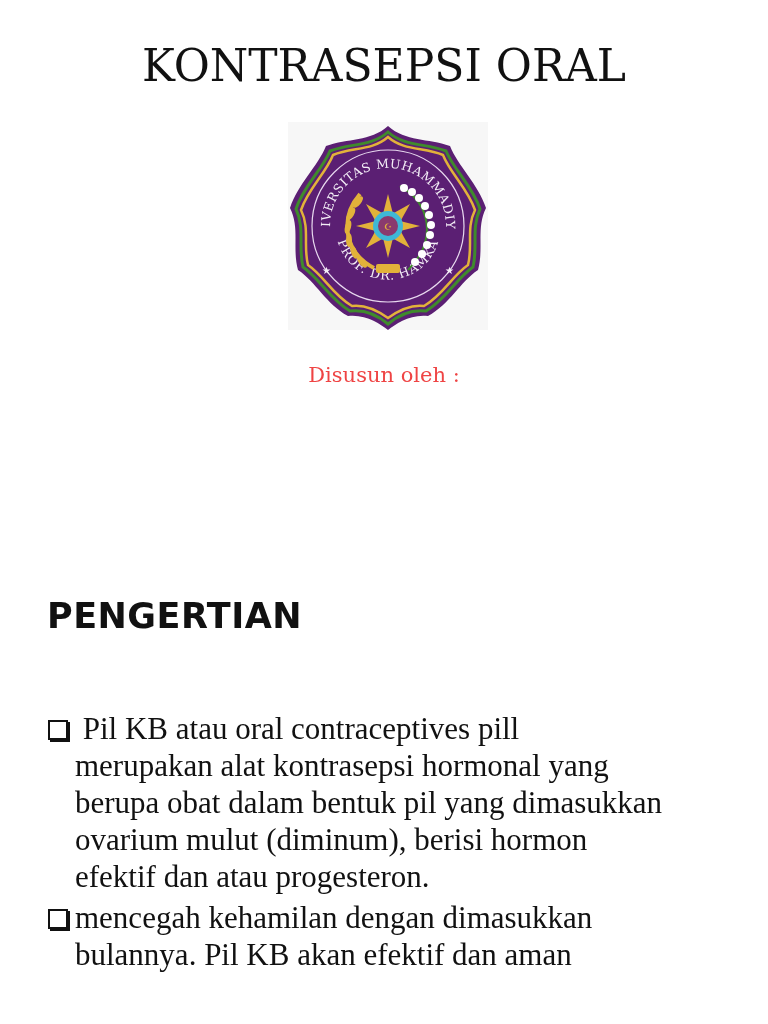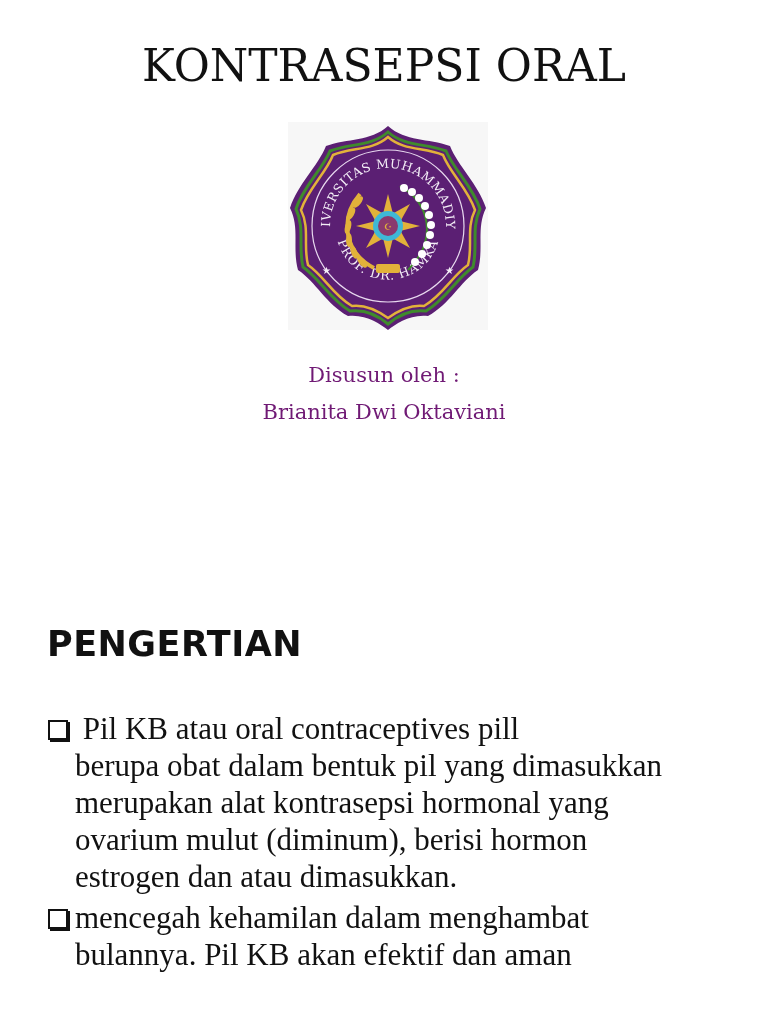--- a/index.html
+++ b/index.html
@@ -19,26 +19,26 @@
     }
     .logo-wrap {
       position: absolute; left: 288px; top: 122px; width: 200px; height: 208px;
       background: #f7f7f7;
     }
     .logo-wrap svg { display: block; width: 100%; height: 100%; }
     .authors {
       position: absolute; top: 357px; left: 0; width: 768px;
       text-align: center;
       font-family: "DejaVu Serif", serif;
-      font-size: 21px; line-height: 37px; color: #701a75;
+      font-size: 21px; line-height: 37px; color: #ef4444;
     }
 
     
     .section-heading {
-      position: absolute; top: 624px; left: 47px;
+      position: absolute; top: 596px; left: 47px;
       font-family: "DejaVu Sans", sans-serif;
       font-size: 35px; color: #111; letter-spacing: 0.5px;
     }
     .bullets {
       position: absolute; top: 710px; left: 46px; width: 700px;
       font-family: "Liberation Serif", serif;
       font-size: 31px; line-height: 37px; color: #111;
     }
     .bullet { position: relative; padding-left: 29px; margin-bottom: 4px; }
     .bullet .box {
@@ -120,34 +120,33 @@
         </g>
         <circle r="15" fill="#3fb8d6"></circle>
         <circle r="10" fill="#8a3a6e"></circle>
         <text x="0" y="4" text-anchor="middle" font-size="9" fill="#e2b23a" font-family="DejaVu Serif, serif">☪</text>
       </g>
     </svg>
   </div>
 
   <div class="authors">
     <div>Disusun oleh :</div>
-    <div>Brianita Dwi Oktaviani</div>
   </div>
 
   <h2 class="section-heading">PENGERTIAN</h2>
 
   <div class="bullets">
     <div class="bullet">
       <span class="box"></span>
       <span class="bullet-line" style="white-space:pre;"> Pil KB atau oral contraceptives pill</span>
+      <span class="bullet-line">merupakan alat kontrasepsi hormonal yang</span>
       <span class="bullet-line">berupa obat dalam bentuk pil yang dimasukkan</span>
-      <span class="bullet-line">merupakan alat kontrasepsi hormonal yang</span>
       <span class="bullet-line">ovarium mulut (diminum), berisi hormon</span>
-      <span class="bullet-line">estrogen dan atau dimasukkan.</span>
+      <span class="bullet-line">efektif dan atau progesteron.</span>
     </div>
     <div class="bullet">
       <span class="box"></span>
-      <span class="bullet-line">mencegah kehamilan dalam menghambat</span>
+      <span class="bullet-line">mencegah kehamilan dengan dimasukkan</span>
       <span class="bullet-line">bulannya. Pil KB akan efektif dan aman</span>
     </div>
   </div>
 
 </div>
 
 </body></html>

